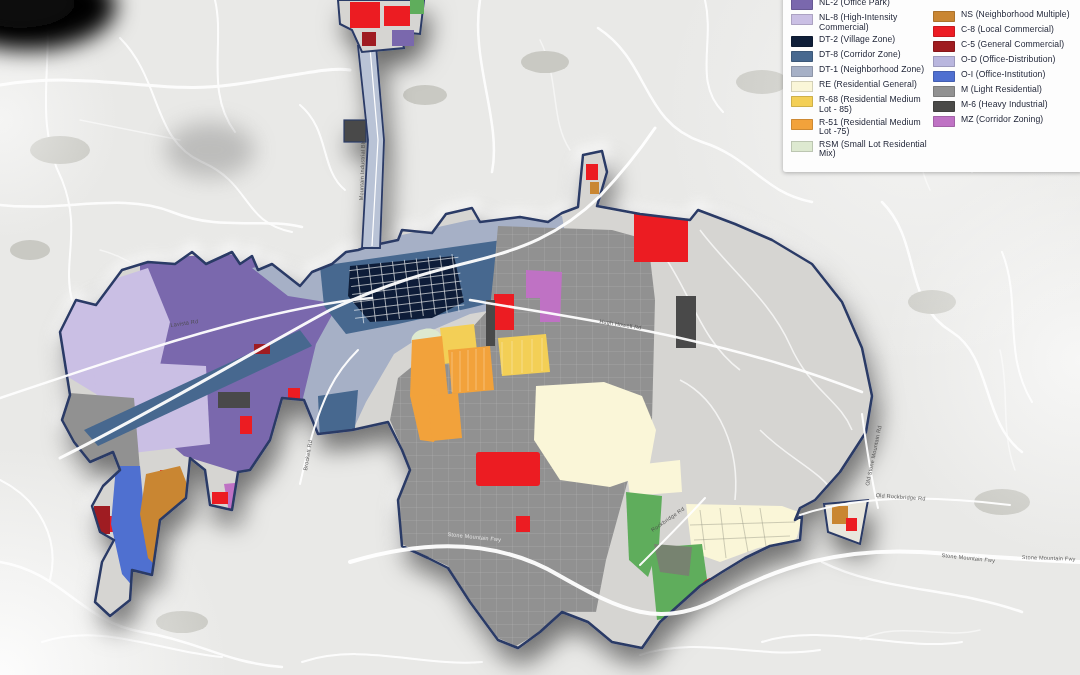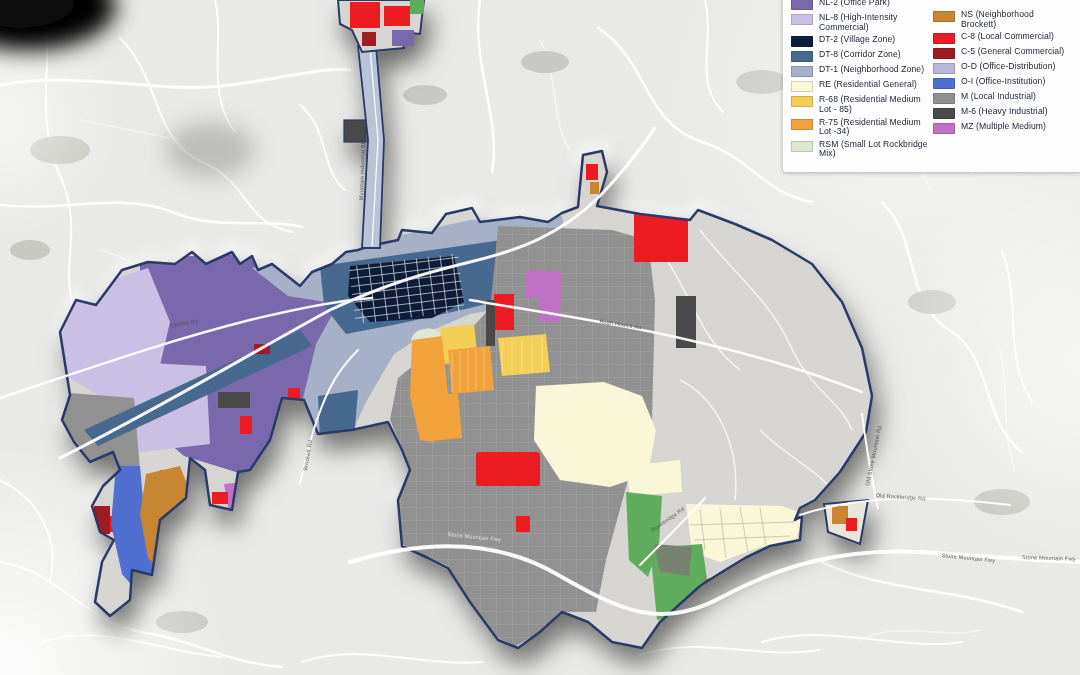--- a/index.html
+++ b/index.html
@@ -306,59 +306,59 @@
         <div class="legend-row">
           <span class="swatch" style="background: rgb(250, 246, 216);"></span>
           <span class="legend-label">RE (Residential General)</span>
         </div>
         <div class="legend-row">
           <span class="swatch" style="background: rgb(243, 207, 86);"></span>
           <span class="legend-label">R-68 (Residential Medium Lot - 85)</span>
         </div>
         <div class="legend-row">
           <span class="swatch" style="background: rgb(242, 162, 59);"></span>
-          <span class="legend-label">R-75 (Residential Medium Lot -34)</span>
+          <span class="legend-label">R-51 (Residential Medium Lot -75)</span>
         </div>
         <div class="legend-row">
           <span class="swatch" style="background: rgb(221, 233, 208);"></span>
-          <span class="legend-label">RSM (Small Lot Rockbridge Mix)</span>
+          <span class="legend-label">RSM (Small Lot Residential Mix)</span>
         </div>
       </div>
   <div class="legend-col right" id="legend-col-1">
         <div class="legend-row">
           <span class="swatch" style="background: rgb(201, 134, 51);"></span>
-          <span class="legend-label">NS (Neighborhood Brockett)</span>
+          <span class="legend-label">NS (Neighborhood Multiple)</span>
         </div>
         <div class="legend-row">
           <span class="swatch" style="background: rgb(236, 28, 36);"></span>
           <span class="legend-label">C-8 (Local Commercial)</span>
         </div>
         <div class="legend-row">
           <span class="swatch" style="background: rgb(159, 28, 32);"></span>
           <span class="legend-label">C-5 (General Commercial)</span>
         </div>
         <div class="legend-row">
           <span class="swatch" style="background: rgb(185, 182, 222);"></span>
           <span class="legend-label">O-D (Office-Distribution)</span>
         </div>
         <div class="legend-row">
           <span class="swatch" style="background: rgb(79, 111, 208);"></span>
           <span class="legend-label">O-I (Office-Institution)</span>
         </div>
         <div class="legend-row">
           <span class="swatch" style="background: rgb(145, 145, 145);"></span>
-          <span class="legend-label">M (Local Industrial)</span>
+          <span class="legend-label">M (Light Residential)</span>
         </div>
         <div class="legend-row">
           <span class="swatch" style="background: rgb(74, 74, 72);"></span>
           <span class="legend-label">M-6 (Heavy Industrial)</span>
         </div>
         <div class="legend-row">
           <span class="swatch" style="background: rgb(191, 114, 196);"></span>
-          <span class="legend-label">MZ (Multiple Medium)</span>
+          <span class="legend-label">MZ (Corridor Zoning)</span>
         </div>
       </div>
 </div>
 
 <span class="road-label" style="left:170px;top:322px;transform:rotate(-8deg);">Lavista Rd</span>
 <span class="road-label" style="left:302px;top:470px;transform:rotate(-80deg);">Brockett Rd</span>
 <span class="road-label" style="left:358px;top:200px;transform:rotate(-88deg);">Mountain Industrial Blvd</span>
 <span class="road-label" style="left:600px;top:318px;transform:rotate(9deg);">Hugh Howell Rd</span>
 <span class="road-label light" style="left:448px;top:531px;transform:rotate(6deg);">Stone Mountain Fwy</span>
 <span class="road-label" style="left:650px;top:528px;transform:rotate(-35deg);">Rockbridge Rd</span>

